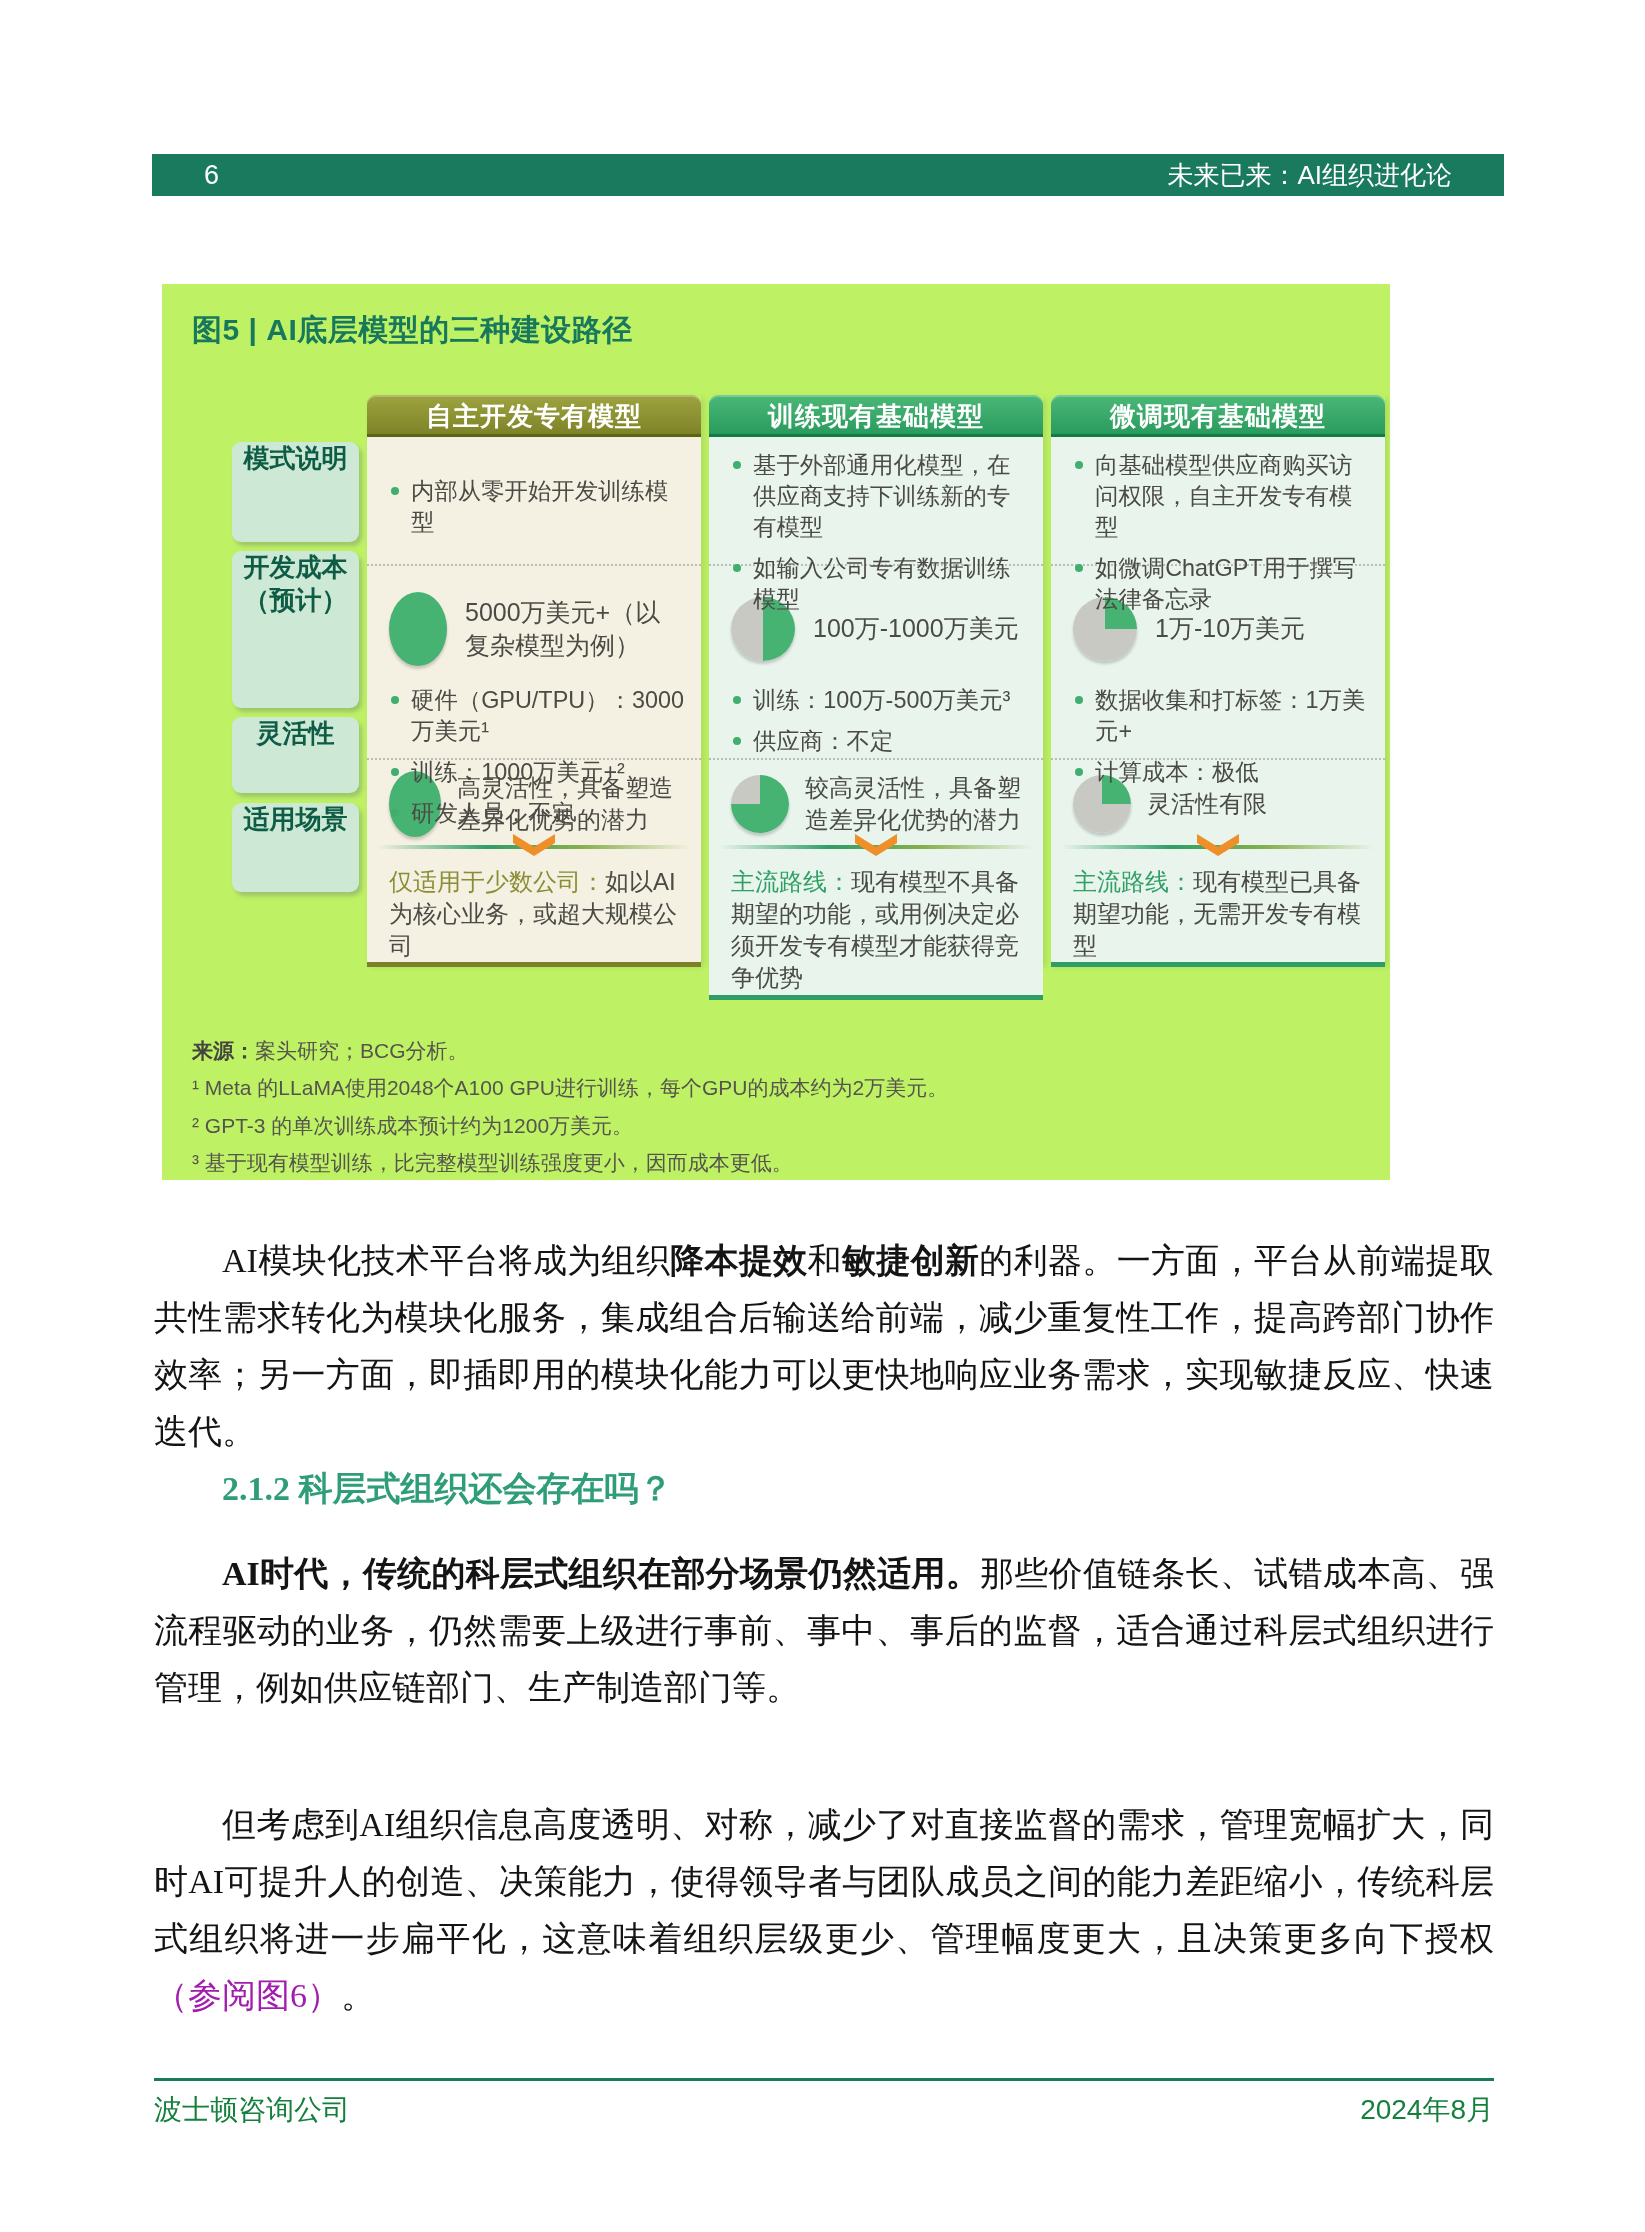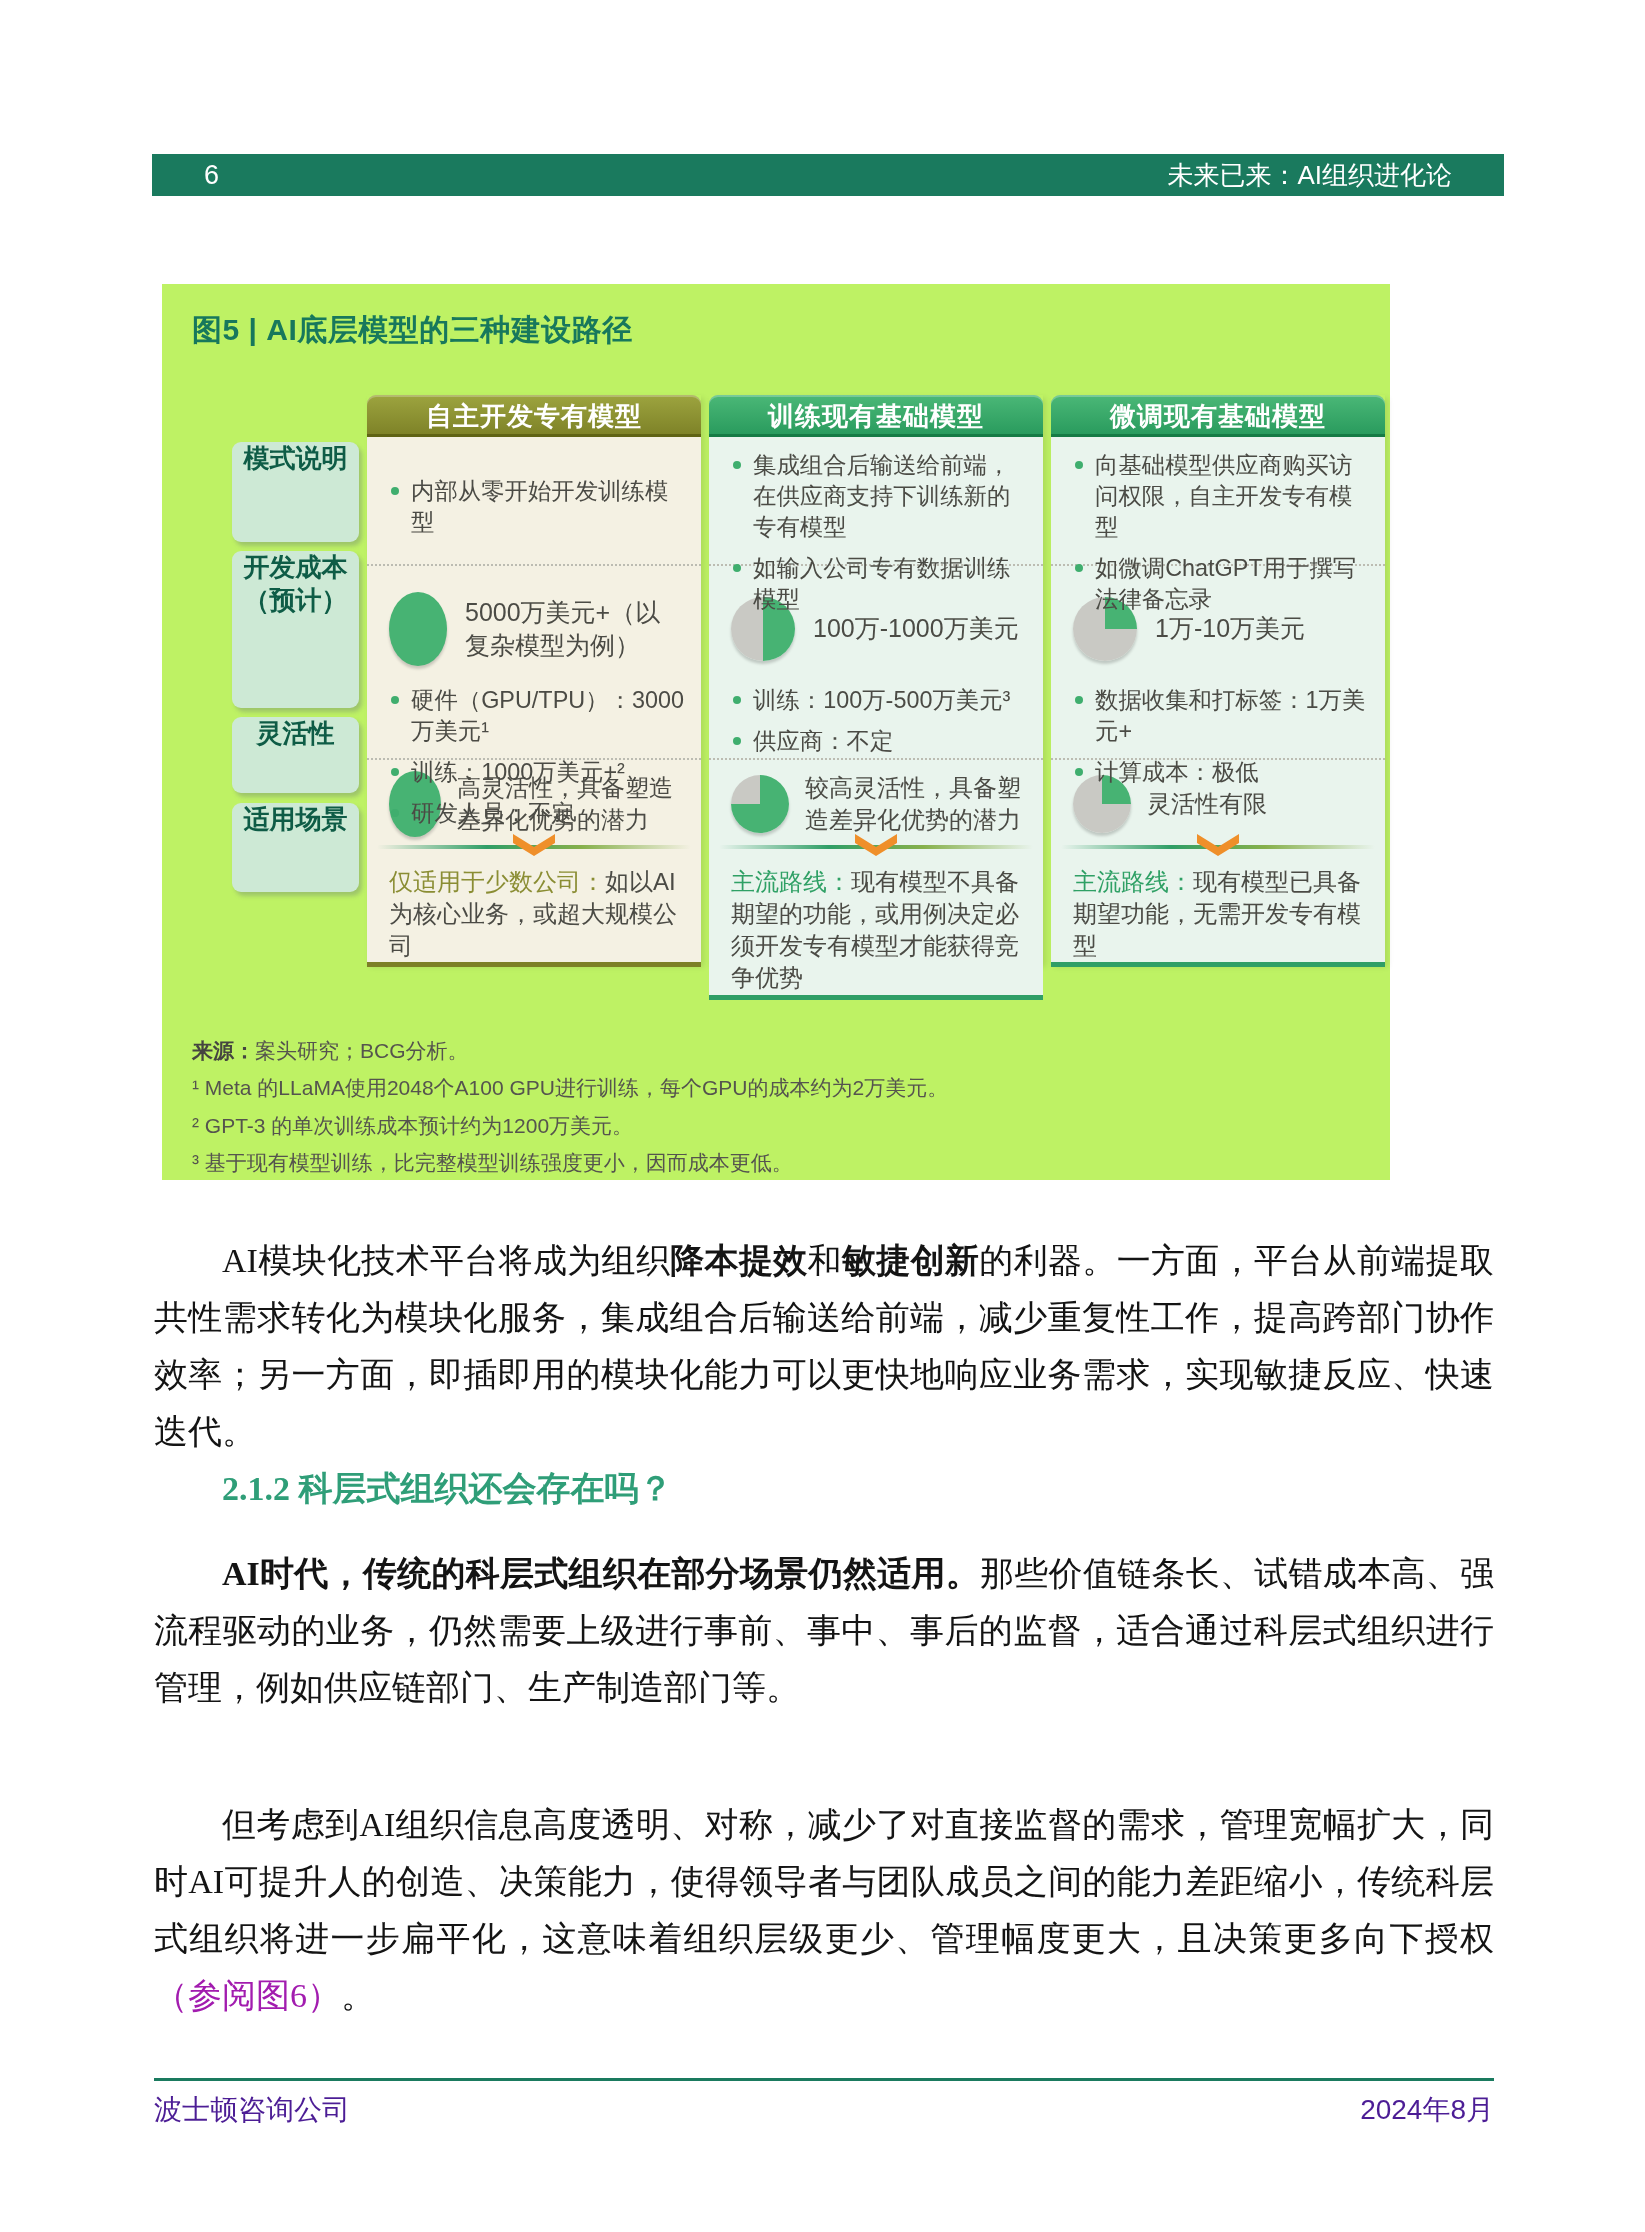--- a/index.html
+++ b/index.html
@@ -80,21 +80,21 @@
     font-size:34px;line-height:57px;color:#141414;text-align:justify;}
   .content p{margin:0;text-indent:2em;}
   .content p.p2{margin-top:28px;}
   .content p.p3{margin-top:80px;}
   .section-h{font-size:34px;font-weight:bold;color:#2f9e78;margin:36px 0 26px;text-indent:0;}
   .fig-link{color:#a21caf;text-decoration:none;}
 
   
   .footer-line{left:154px;top:2078px;width:1340px;height:3px;background:#1a7a5e;}
   .footer{left:154px;top:2091px;width:1340px;display:flex;justify-content:space-between;
-    font-size:28px;color:#4c1d95;}
+    font-size:28px;color:#15803d;}
 </style>
 </head>
 <body>
 
 <div class="abs page-header">
   <span class="page-number">6</span>
   <span>未来已来：AI组织进化论</span>
 </div>
 
 <div class="abs figure">
@@ -152,21 +152,21 @@
         </div>
         <div class="col-bar bar-olive"></div>
       </div>
     </div>
 
     <div class="col">
       <div class="tab tab-green">训练现有基础模型</div>
       <div class="col-body body-mint">
         <div class="r1">
           <ul class="blist">
-            <li>集成组合后输送给前端，在供应商支持下训练新的专有模型</li>
+            <li>基于外部通用化模型，在供应商支持下训练新的专有模型</li>
             <li>如输入公司专有数据训练模型</li>
           </ul>
         </div>
         <div class="r2">
           <div class="cost-top">
             <div class="pie" style="background: conic-gradient(rgb(71, 179, 115) 0deg, rgb(71, 179, 115) 50%, rgb(201, 201, 196) 50%, rgb(201, 201, 196) 100%);"></div>
             <div class="cell-text">100万-1000万美元</div>
           </div>
           <ul class="blist">
             <li>训练：100万-500万美元³</li>

